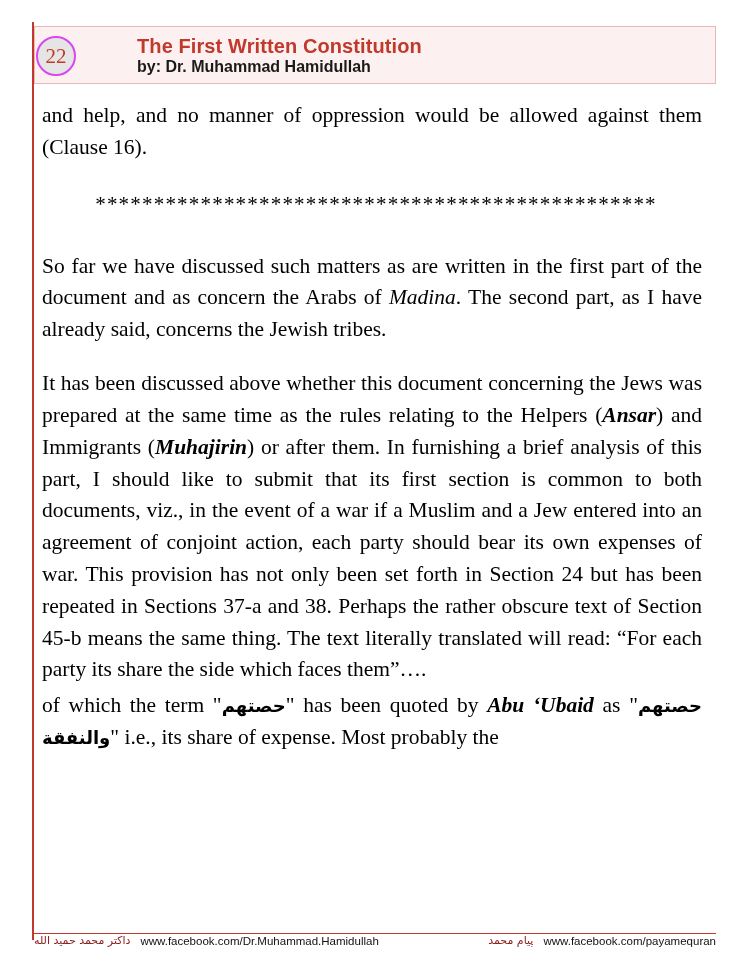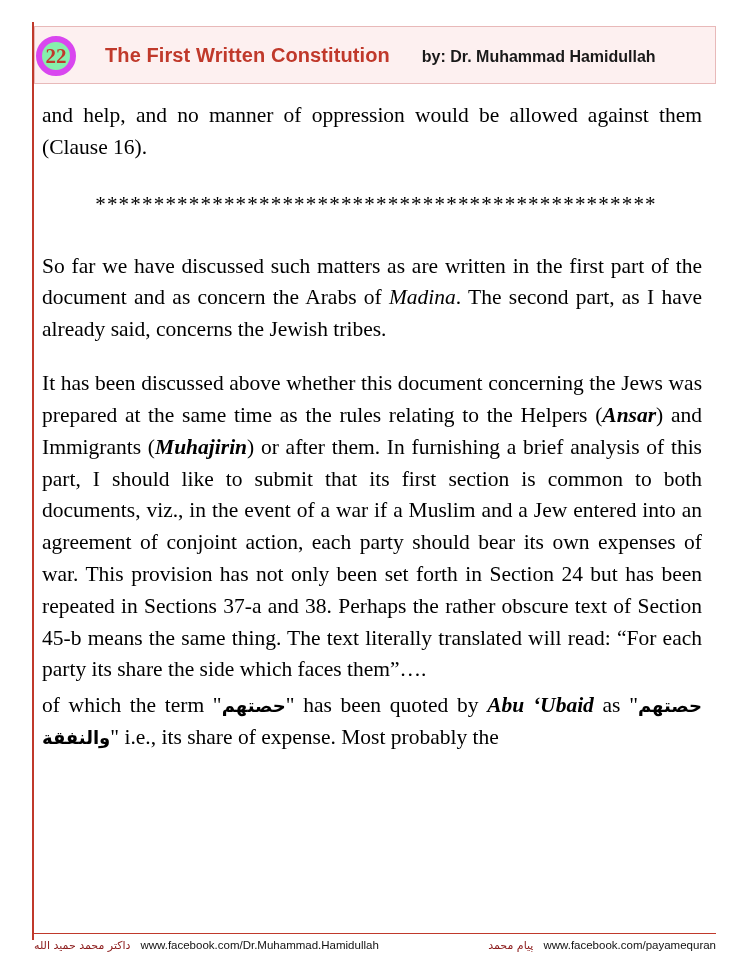--- a/index.html
+++ b/index.html
@@ -41,37 +41,37 @@
     box-sizing: border-box;
     display: flex;
     align-items: center;
   }
   .page-num-circle {
     position: absolute;
     left: 36px;
     top: 36px;
     width: 40px;
     height: 40px;
-    border: 6px solid #d946ef;
+    border: 2px solid #d946ef;
     border-radius: 50%;
-    background: #86efac;
+    background: #e5e5e5;
     color: #c0392b;
     font-size: 21px;
     font-family: "Liberation Serif", serif;
     display: flex;
     align-items: center;
     justify-content: center;
     box-sizing: border-box;
-    font-weight: bold;
   }
   .header-texts {
     margin-left: 70px;
     display: flex;
     align-items: baseline;
     white-space: nowrap;
+    flex-direction: column;
   }
   .header-title {
     color: #c0392b;
     font-family: "Liberation Sans", sans-serif;
     font-weight: bold;
     font-size: 20px;
     letter-spacing: 0.1px;
   }
   .header-author {
     color: #1a1a1a;
@@ -134,21 +134,21 @@
     height: 1px;
     background: #c0392b;
   }
   .footer {
     position: absolute;
     left: 34px;
     right: 34px;
     bottom: 14px;
     height: 22px;
     display: flex;
-    align-items: center;
+    align-items: flex-start;
     justify-content: space-between;
     font-size: 11.5px;
     font-family: "Liberation Sans", sans-serif;
     color: #111111;
     gap: 48px;
   }
   .footer .seg {
     display: flex;
     align-items: center;
     gap: 10px;

